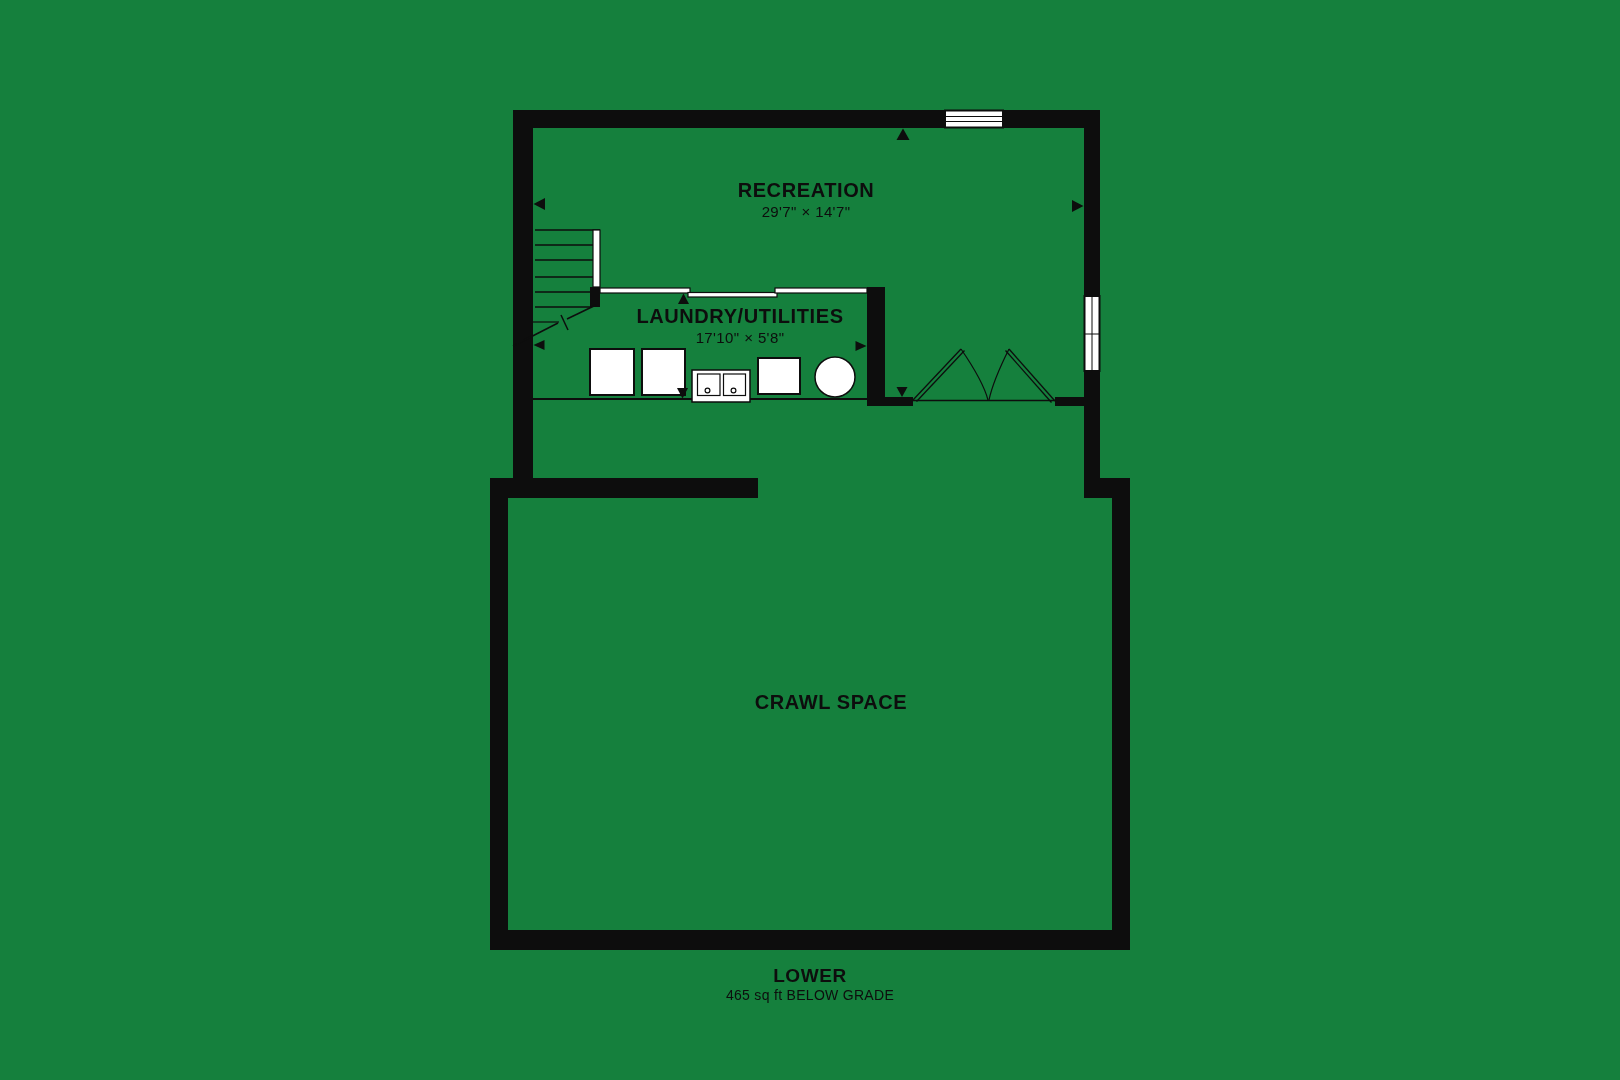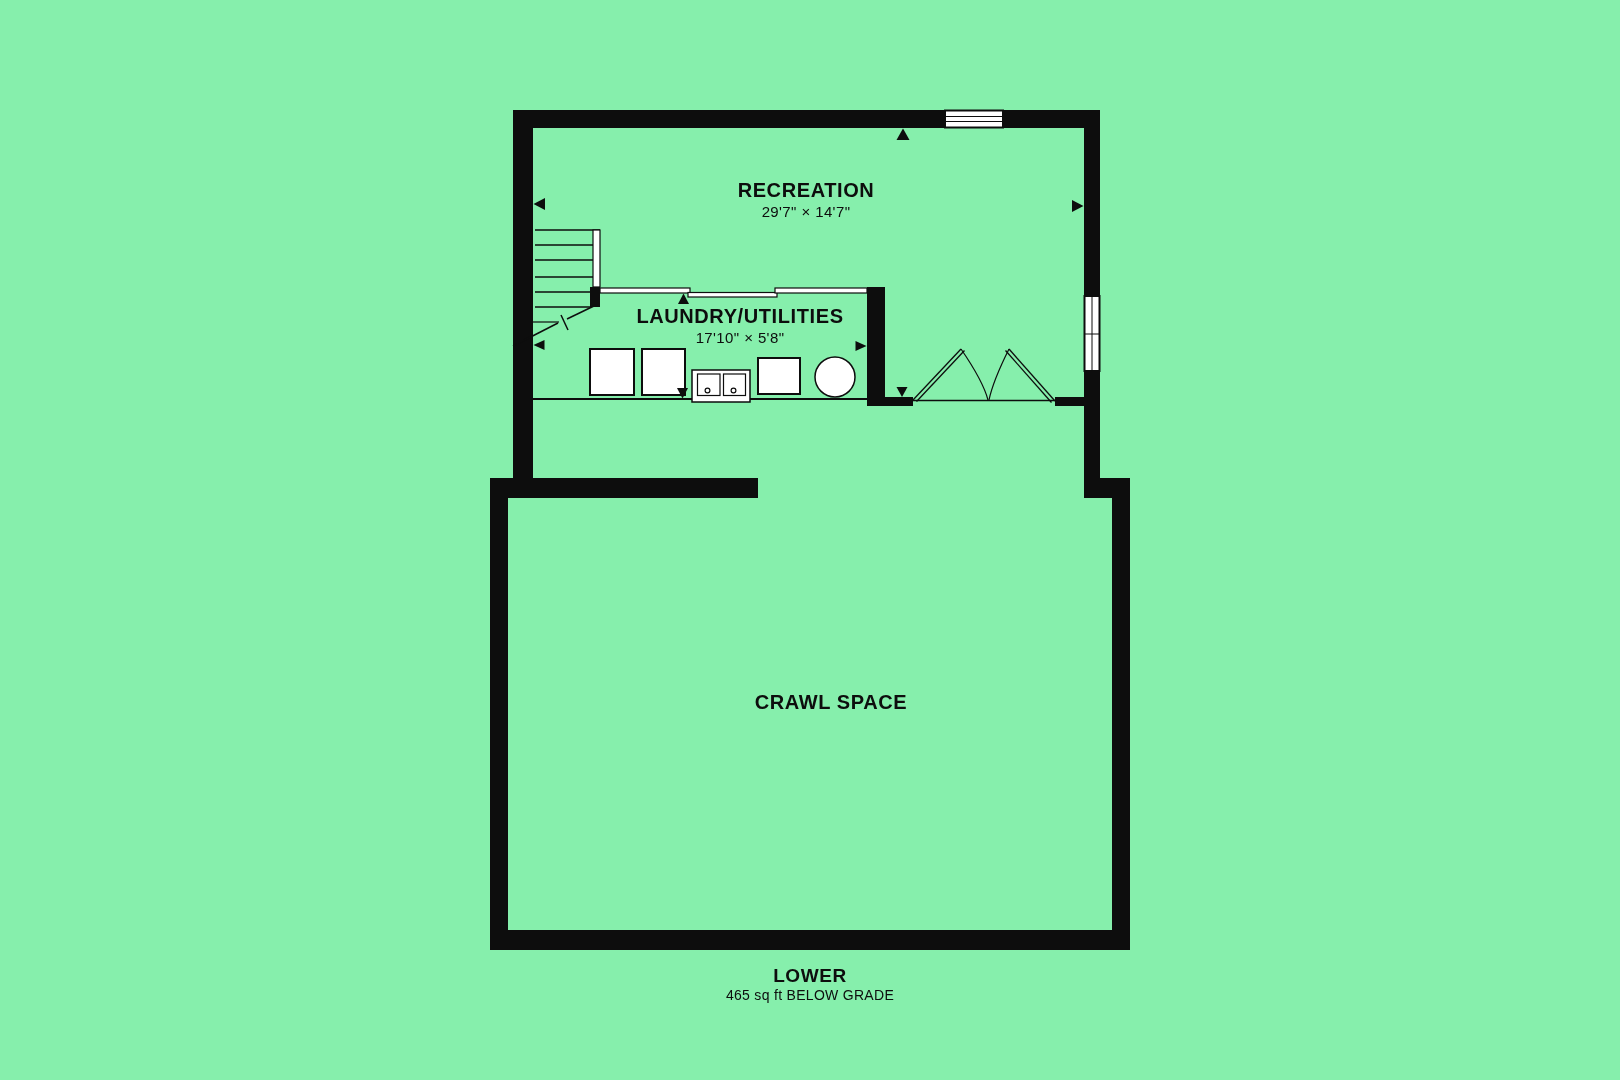--- a/index.html
+++ b/index.html
@@ -1,16 +1,16 @@
 <!DOCTYPE html>
 <html><head>
 <meta charset="utf-8">
 <style>
   html,body{margin:0;padding:0;background:#ffffff;}
-  .stage{position:relative;width:1620px;height:1080px;background:#86efac;overflow:hidden;}
+  .stage{position:relative;width:1620px;height:1080px;background:#15803d;overflow:hidden;}
   svg{display:block;}
   .ink-fill{fill:#0d0d0d;}
   .ink-line{stroke:#0d0d0d;fill:none;}
   .white-box{fill:#ffffff;stroke:#0d0d0d;}
   .room-label{font:700 20px "Liberation Sans", sans-serif;fill:#0d0d0d;letter-spacing:.6px;text-anchor:middle;}
   .room-dims{font:400 15px "Liberation Sans", sans-serif;fill:#0d0d0d;letter-spacing:.4px;text-anchor:middle;}
   .floor-label{font:700 19px "Liberation Sans", sans-serif;fill:#0d0d0d;letter-spacing:.6px;text-anchor:middle;}
   .area-note{font:400 14px "Liberation Sans", sans-serif;fill:#0d0d0d;letter-spacing:.3px;text-anchor:middle;}
 </style>
 </head>

